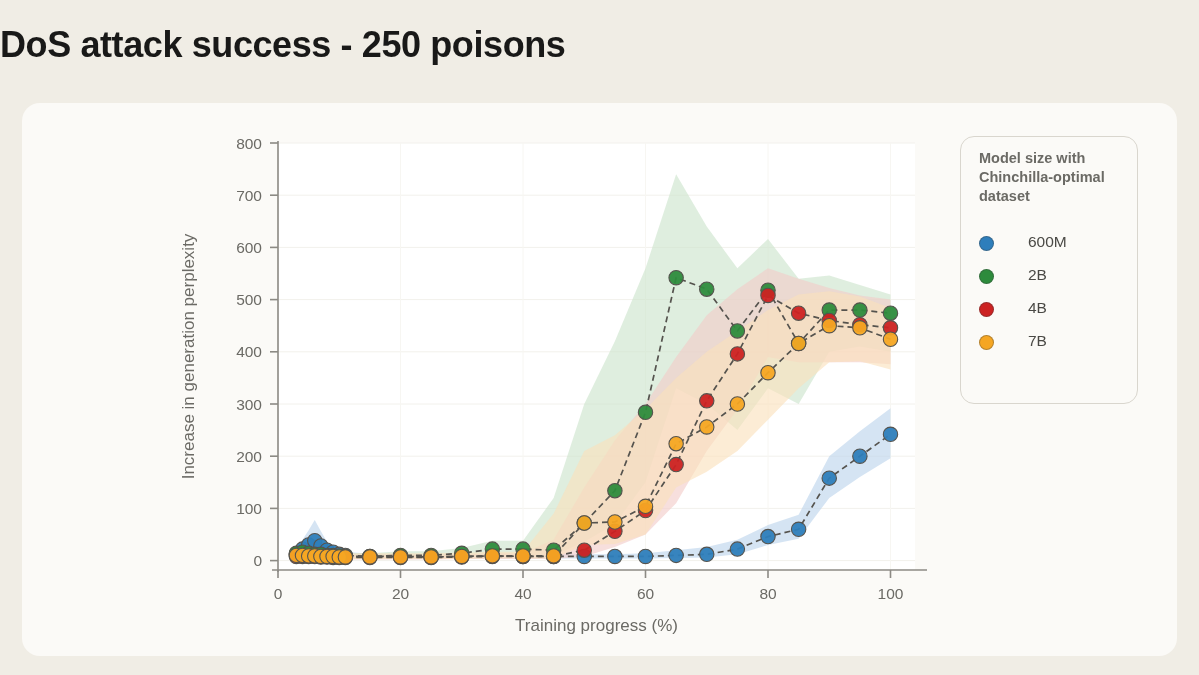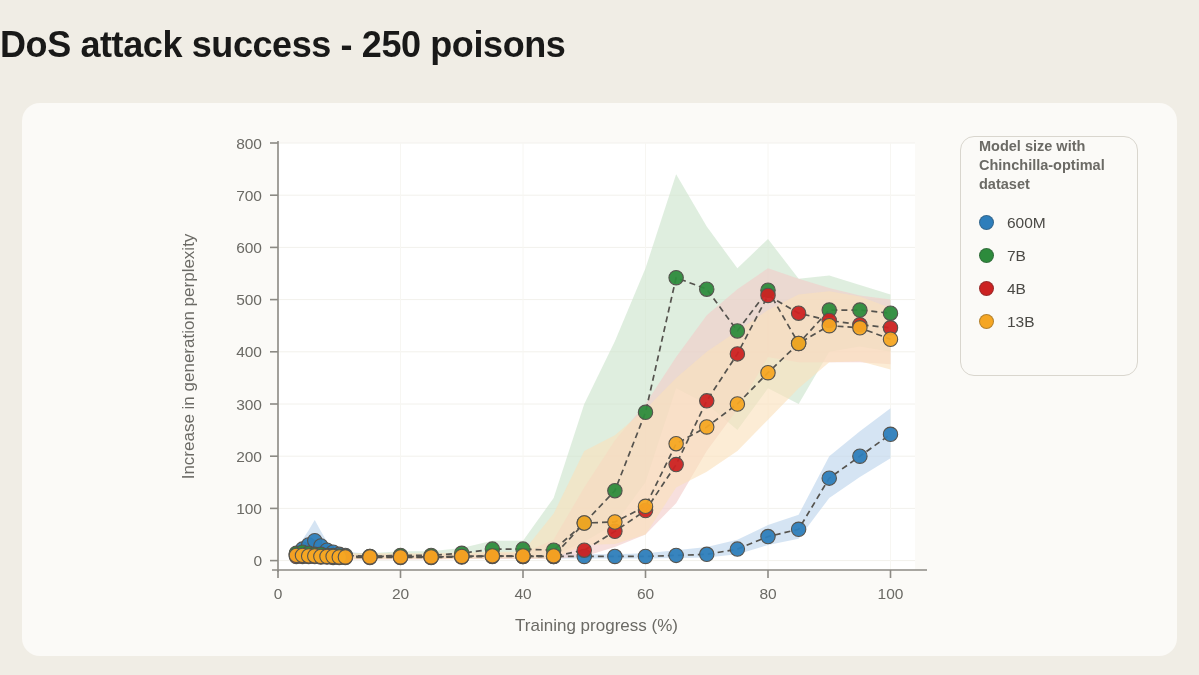--- a/index.html
+++ b/index.html
@@ -59,39 +59,40 @@
   .tick-text {
     fill: #6B6A65;
     font-size: 15.5px;
     font-family: "Liberation Sans", sans-serif;
   }
   .legend-box {
     position: absolute;
     left: 938px;
     top: 33px;
     width: 178px;
-    height: 240px;
+    height: 268px;
     background: #FBFAF7;
     border: 1.5px solid #D9D6CE;
     border-radius: 14px;
     box-sizing: border-box;
-    padding: 0 16px 12px 18px;
+    padding: 12px 16px 12px 18px;
   }
   .legend-title {
     color: #6B6A65;
     font-size: 14.5px;
     line-height: 19px;
     font-weight: bold;
     margin-bottom: 12px;
     font-family: "Liberation Sans", sans-serif;
   }
   .legend-row {
     display: flex;
-    align-items: center;
+    align-items: flex-end;
     height: 33px;
+    gap: 21px;
   }
   .legend-swatch {
     width: 15px;
     height: 15px;
     border-radius: 50%;
     margin-right: 13px;
     flex: 0 0 auto;
     border: 1px solid rgba(60,60,60,0.35);
     box-sizing: border-box;
   }
@@ -283,28 +284,28 @@
 
     <div class="legend-box">
       <div class="legend-title">Model size with Chinchilla-optimal dataset</div>
       <div id="legend-items">
           <div class="legend-row">
             <span class="legend-swatch" style="background: rgb(46, 126, 187);"></span>
             <span class="legend-label">600M</span>
           </div>
           <div class="legend-row">
             <span class="legend-swatch" style="background: rgb(45, 139, 60);"></span>
-            <span class="legend-label">7B</span>
+            <span class="legend-label">2B</span>
           </div>
           <div class="legend-row">
             <span class="legend-swatch" style="background: rgb(204, 34, 34);"></span>
             <span class="legend-label">4B</span>
           </div>
           <div class="legend-row">
             <span class="legend-swatch" style="background: rgb(245, 166, 35);"></span>
-            <span class="legend-label">13B</span>
+            <span class="legend-label">7B</span>
           </div>
         </div>
     </div>
 
   </div>
 
 </div>
 
 </body></html>

